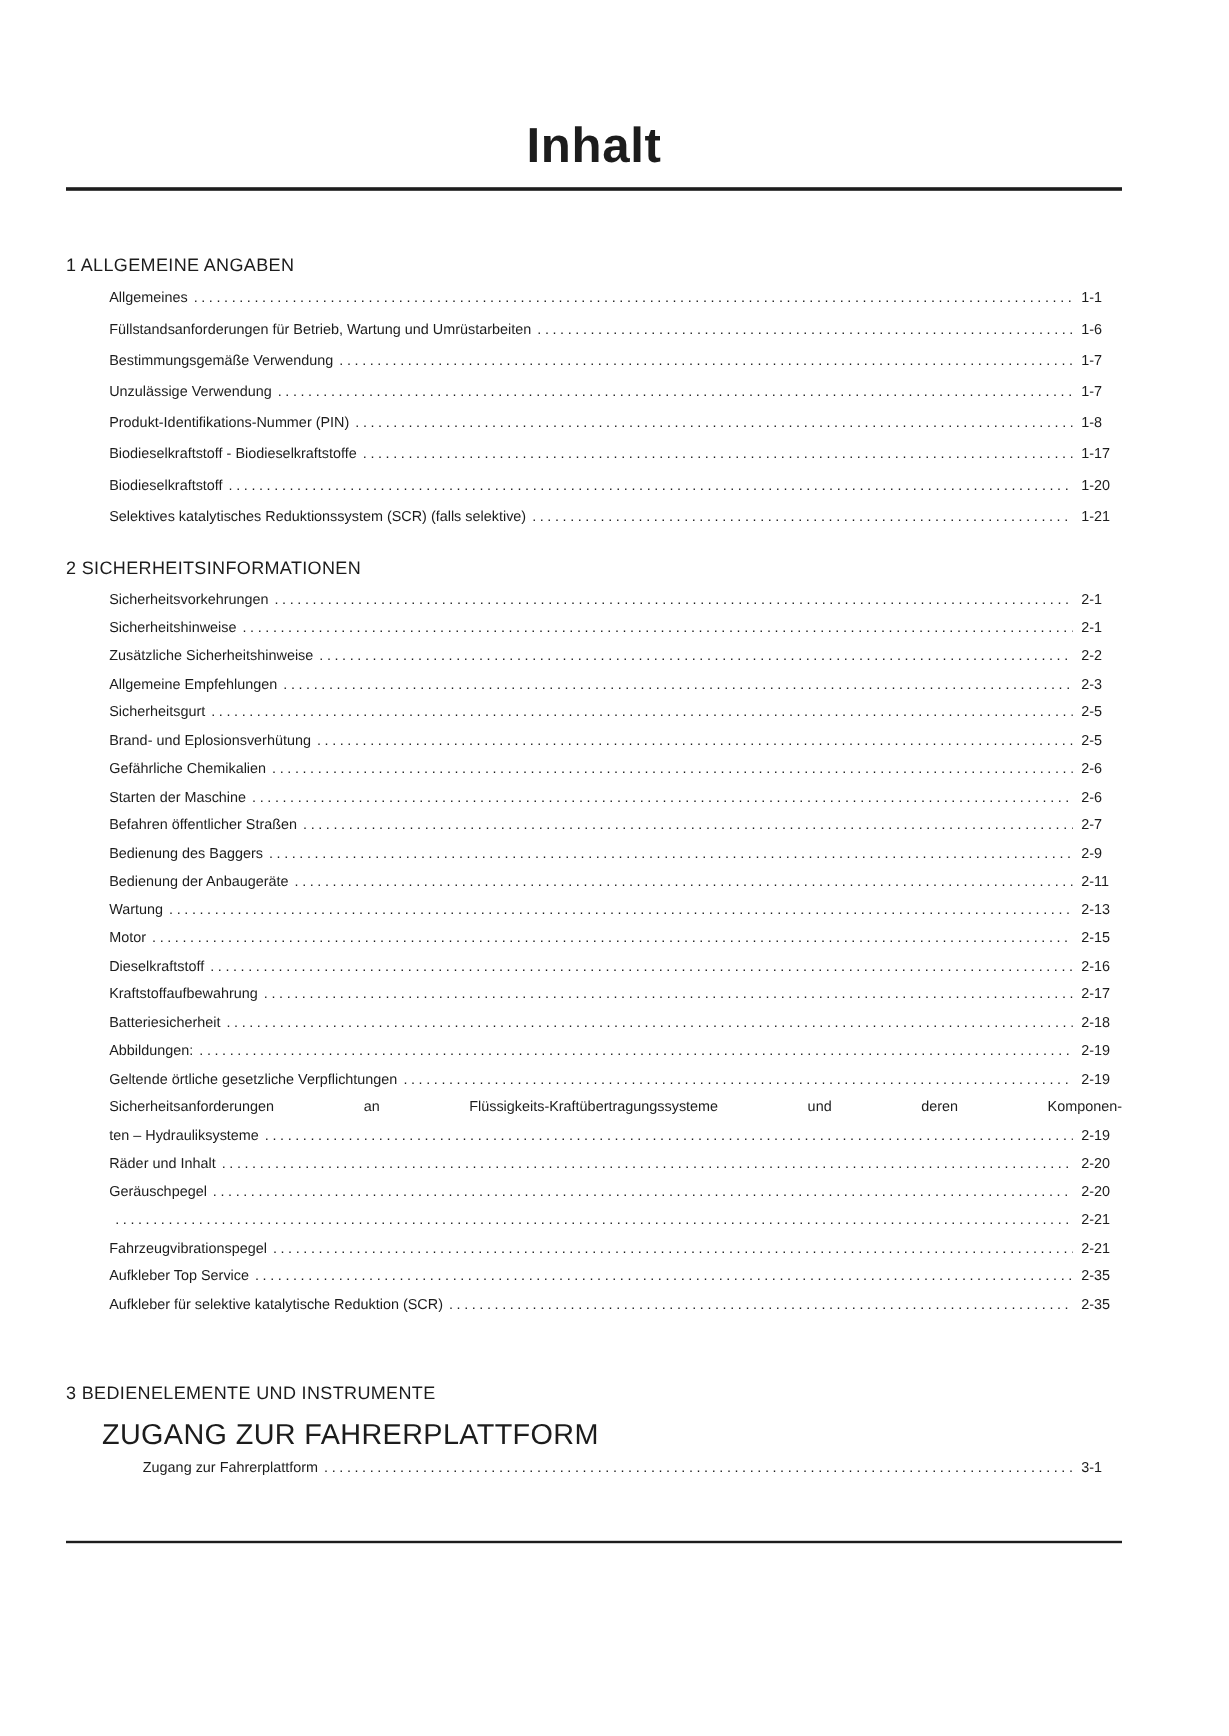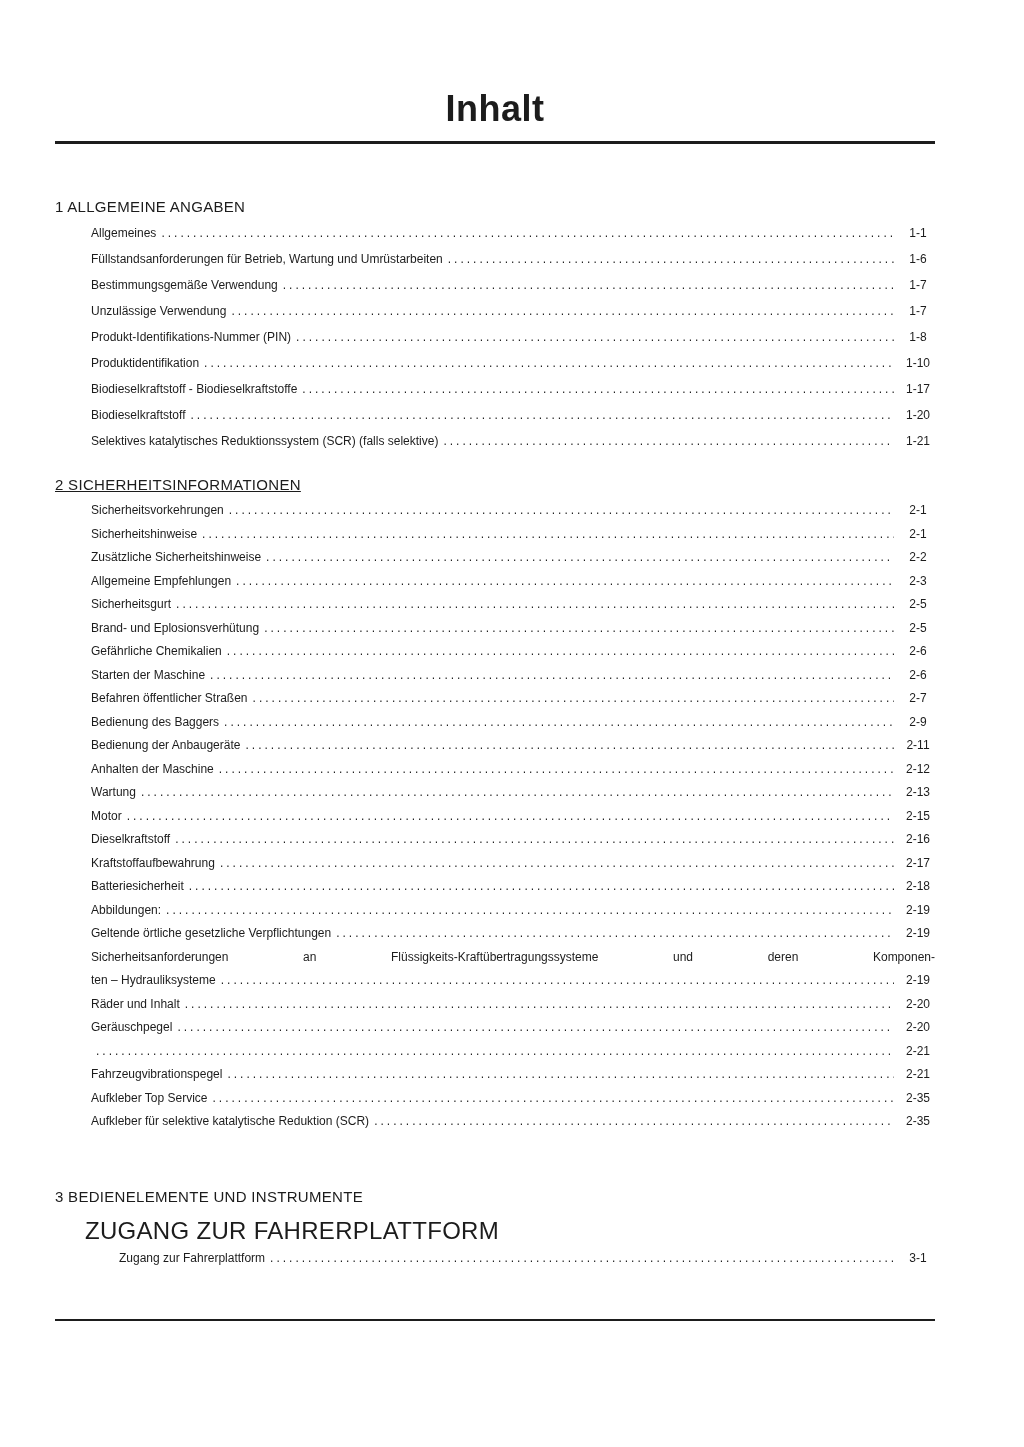--- a/index.html
+++ b/index.html
@@ -6,24 +6,24 @@
   body {
     width: 1024px; height: 1447px;
     background: #ffffff;
     color: #1c1c1c;
     font-family: "Liberation Sans", sans-serif;
     overflow: hidden;
   }
   .page { padding: 0 89px 0 55px; }
 
   .title {
-    margin: 5px;
+    margin: 17px;
     padding-top: 86px;
     text-align: center;
-    font-size: 36px;
+    font-size: 41px;
     line-height: 36px;
     font-weight: 700;
     letter-spacing: 0.5px;
   }
   .rule { border: 0; margin: 0; }
   .header-rule { border-top: 3px solid #1d1d1d; margin-top: 14px; }
   .footer-rule { border-top: 2px solid #1d1d1d; margin-top: 48px; }
 
   .toc-section h2, .toc-section h3 { margin: 0; font-weight: 400; }
   .section-heading {
@@ -36,21 +36,21 @@
     font-size: 24px;
     line-height: 29px;
     margin: 6px 0 0 30px !important;
     letter-spacing: 0.3px;
     white-space: nowrap;
   }
 
   #sections > section:nth-child(1) { margin-top: 50px; }
   #sections > section:nth-child(2) { margin-top: 16px; }
   #sections > section:nth-child(3) { margin-top: 50px; }
-  #sections > section:nth-child(2) .section-heading { line-height: 29px; text-decoration: underline; }
+  #sections > section:nth-child(2) .section-heading { line-height: 29px; }
 
   .entries {
     padding-left: 36px;
     font-size: 12px;
     line-height: 26px;
   }
   #sections > section:nth-child(2) .entries { line-height: 23.5px; }
   .toc-section.has-sub .entries { padding-left: 64px; }
 
   .toc-entry { display: flex; align-items: baseline; }
@@ -59,21 +59,21 @@
   .leader {
     flex: 1 1 auto;
     overflow: hidden;
     white-space: nowrap;
     margin: 0 7px 0 5px;
     letter-spacing: 3px;
   }
   .leader::after {
     content: "........................................................................................................................................................................................";
   }
-  .entry-page { white-space: nowrap; min-width: 34px; text-align: center; }
+  .entry-page { white-space: nowrap; min-width: 34px; text-align: left; }
 </style>
 </head>
 <body>
 
 <div class="page">
   <h1 class="title">Inhalt</h1>
   <hr class="rule header-rule">
   <div id="sections">
   <section class="toc-section">
     <h2 class="section-heading">1 ALLGEMEINE ANGABEN</h2>
@@ -102,25 +102,20 @@
     <span class="leader"></span>
     <span class="entry-page">1-7</span>
   </div>
 
   <div class="toc-entry">
     <span class="entry-label">Produkt-Identifikations-Nummer (PIN)</span>
     <span class="leader"></span>
     <span class="entry-page">1-8</span>
   </div>
 
-  <div class="toc-entry">
-    <span class="entry-label">Produktidentifikation</span>
-    <span class="leader"></span>
-    <span class="entry-page">1-10</span>
-  </div>
 
   <div class="toc-entry">
     <span class="entry-label">Biodieselkraftstoff - Biodieselkraftstoffe</span>
     <span class="leader"></span>
     <span class="entry-page">1-17</span>
   </div>
 
   <div class="toc-entry">
     <span class="entry-label">Biodieselkraftstoff</span>
     <span class="leader"></span>
@@ -198,25 +193,20 @@
     <span class="leader"></span>
     <span class="entry-page">2-9</span>
   </div>
 
   <div class="toc-entry">
     <span class="entry-label">Bedienung der Anbaugeräte</span>
     <span class="leader"></span>
     <span class="entry-page">2-11</span>
   </div>
 
-  <div class="toc-entry">
-    <span class="entry-label">Anhalten der Maschine</span>
-    <span class="leader"></span>
-    <span class="entry-page">2-12</span>
-  </div>
 
   <div class="toc-entry">
     <span class="entry-label">Wartung</span>
     <span class="leader"></span>
     <span class="entry-page">2-13</span>
   </div>
 
   <div class="toc-entry">
     <span class="entry-label">Motor</span>
     <span class="leader"></span>

